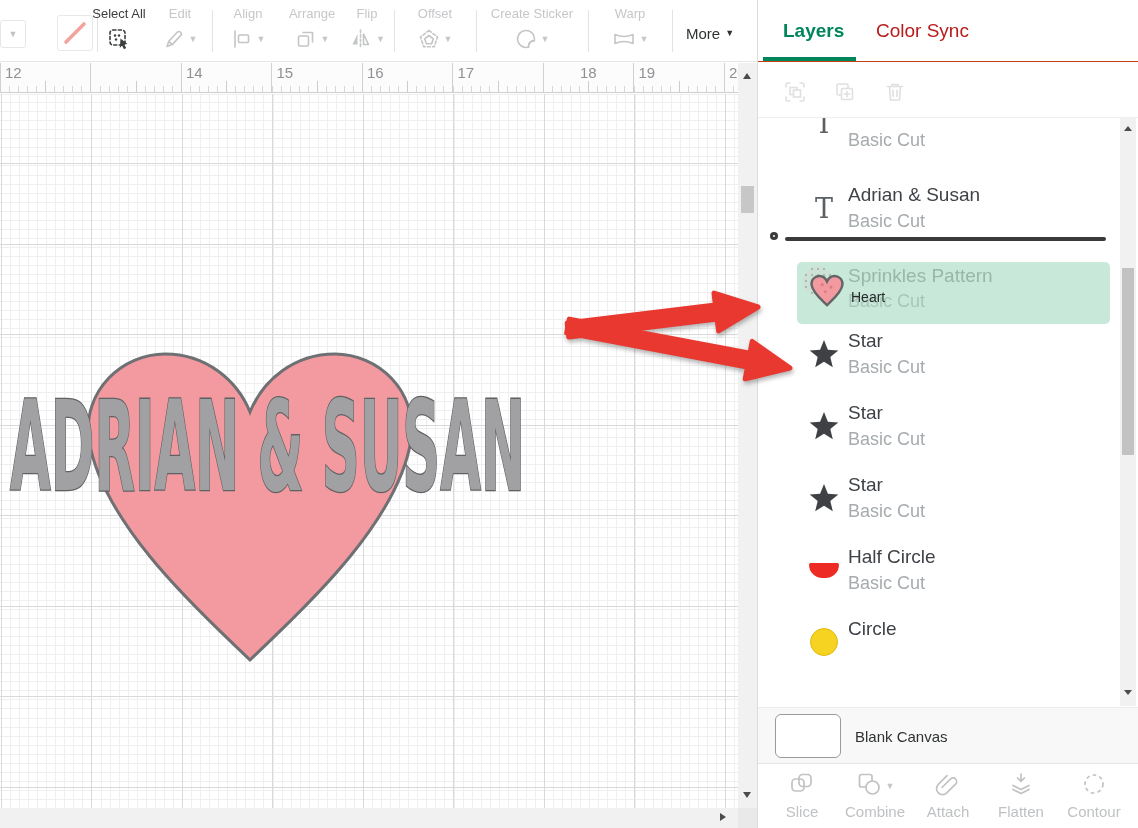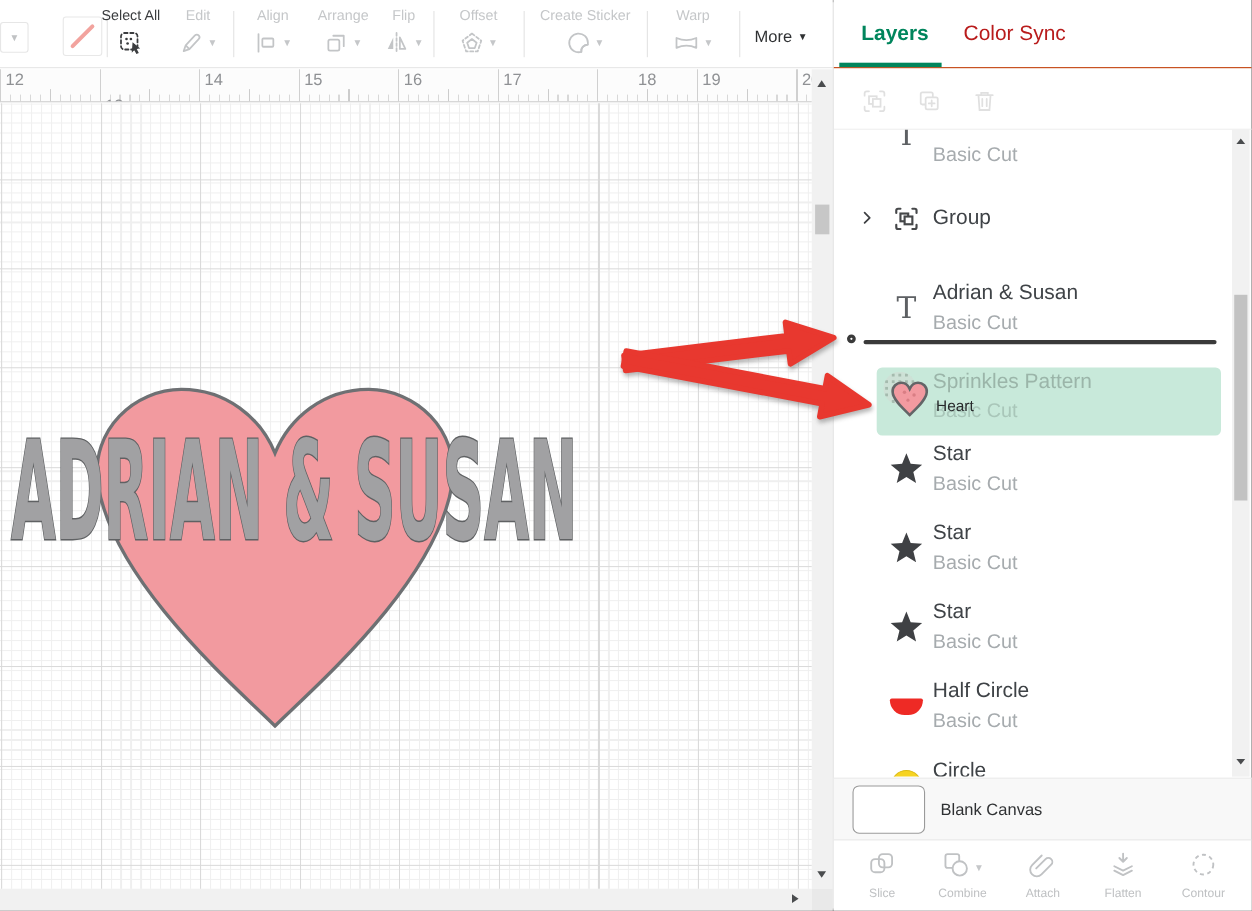--- a/index.html
+++ b/index.html
@@ -100,21 +100,21 @@
   .ps-up{left:4px;top:8px;border-width:0 4px 5.5px 4px;border-color:transparent transparent #4a4c4e transparent;}
   .ps-dn{left:4px;top:572px;border-width:5.5px 4px 0 4px;border-color:#4a4c4e transparent transparent transparent;}
 
   .blank-bar{position:absolute;left:0;top:707px;width:100%;height:56px;background:#f8f8f8;border-top:1px solid #ececec;}
   .blank-thumb{position:absolute;left:17px;top:6px;width:66px;height:44px;background:#fff;border:1.5px solid #9a9a9a;border-radius:6px;}
   .blank-label{position:absolute;left:97px;top:20px;font-size:15px;color:#2f3133;}
 
   .bottom-actions{position:absolute;left:0;top:763px;width:100%;height:65px;background:#fff;border-top:1px solid #e5e5e5;display:flex;justify-content:space-evenly;align-items:center;padding:0 6px;}
   .ba-btn{display:flex;flex-direction:column;align-items:center;width:70px;}
   .ba-iconrow{display:flex;align-items:center;height:28px;}
-  .ba-label{font-size:11px;color:#bfc1c3;margin-top:3px;}
+  .ba-label{font-size:15px;color:#bfc1c3;margin-top:3px;}
   .ba-caret{font-size:9px;color:#c5c7c9;margin-left:4px;}
 
   .arrows-overlay{position:absolute;left:0;top:0;width:1138px;height:828px;pointer-events:none;}
 </style>
 </head>
 <body>
 
 <div class="app">
 
   <div class="canvas-area">
@@ -305,35 +305,20 @@
       </span>
     </div>
 
     <div class="layers-list" id="layers-list">
         <div class="layer-row lr-clip">
           <span class="layer-icon">
             <span class="txt-ico">T</span>
           </span>
           <span class="l-sub">Basic Cut</span>
         </div>
-        <div class="layer-row lr-single">
-          <span class="chev"><svg width="16" height="16" viewBox="0 0 24 24">
-              <polyline points="9,5 16,12 9,19" fill="none" stroke="#3f4144" stroke-width="2.4" stroke-linecap="round" stroke-linejoin="round"></polyline>
-            </svg></span>
-          <span class="layer-icon">
-            <svg width="26" height="26" viewBox="0 0 24 24">
-              <g stroke="#46484a" fill="none" stroke-width="1.8" stroke-linecap="round">
-                <path d="M3.5 7 V5 a1.5 1.5 0 0 1 1.5-1.5 h2 M17 3.5 h2 A1.5 1.5 0 0 1 20.5 5 v2 M20.5 17 v2 a1.5 1.5 0 0 1-1.5 1.5 h-2 M7 20.5 H5 A1.5 1.5 0 0 1 3.5 19 v-2"></path>
-                <rect x="7" y="7.5" width="6.5" height="6.5"></rect>
-                <rect x="10.5" y="10" width="6.5" height="6.5" fill="#fff"></rect>
-              </g>
-            </svg>
-          </span>
-          <span class="l-title">Group</span>
-        </div>
         <div class="layer-row lr-tall">
           <span class="layer-icon">
             <span class="txt-ico">T</span>
           </span>
           <span class="l-title">Adrian &amp; Susan</span>
           <span class="l-sub">Basic Cut</span>
         </div>
         <div class="layer-row lr-ind">
           <span class="drop-line-circle"></span>
           <span class="drop-line-bar"></span>

